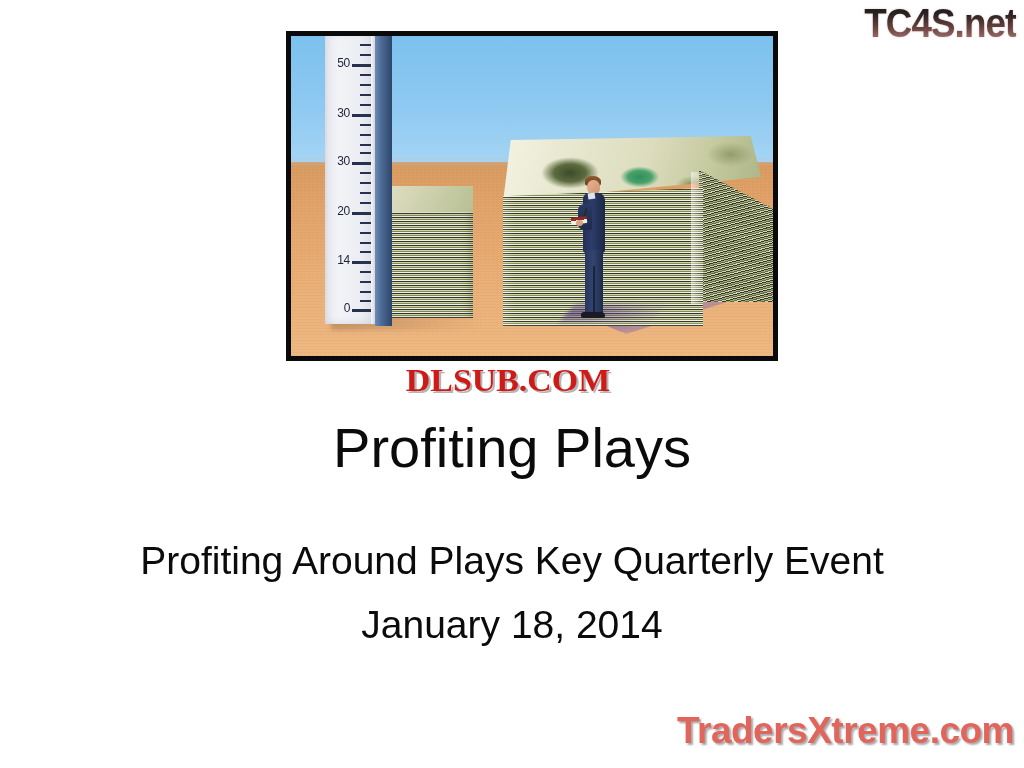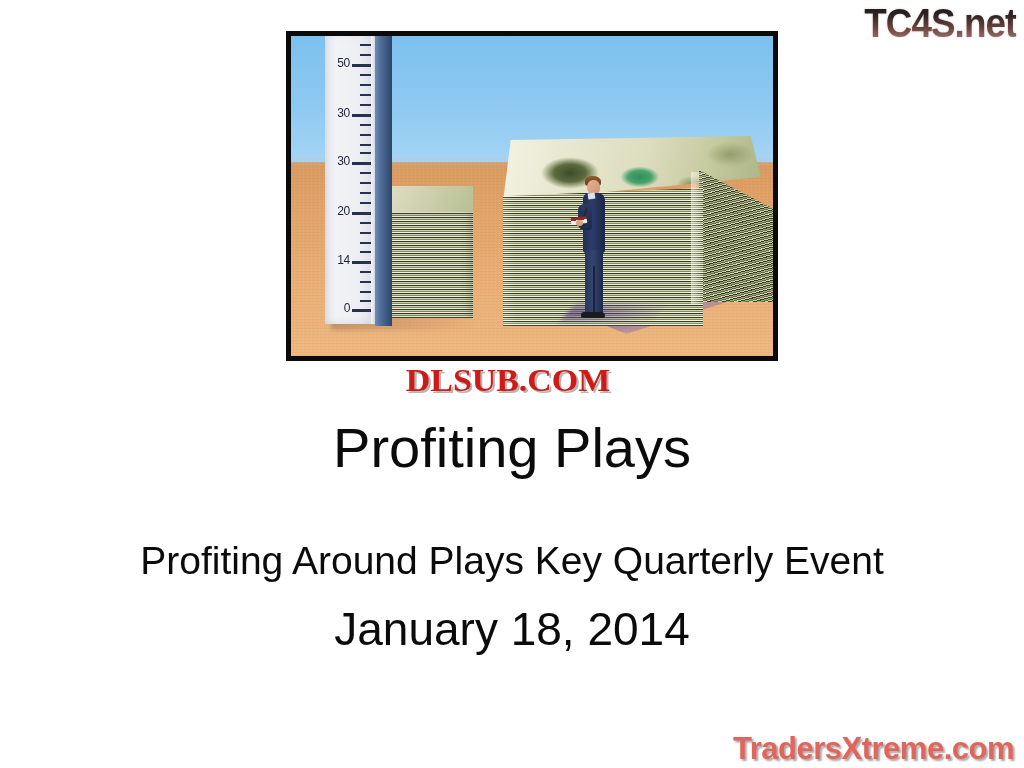--- a/index.html
+++ b/index.html
@@ -400,34 +400,34 @@
     color: #0b0b0b;
     line-height: 1.1;
   }
   #slide-date {
     position: absolute;
     left: 0;
     top: 604px;
     width: 1024px;
     text-align: center;
     font-family: "Liberation Sans", sans-serif;
-    font-size: 46px;
+    font-size: 39px;
     font-weight: normal;
     color: #0b0b0b;
     line-height: 1.1;
   }
 
   
   #tradersxtreme-watermark {
     position: absolute;
     right: 10px;
-    bottom: 4px;
+    bottom: 19px;
     font-family: "Liberation Sans", sans-serif;
     font-weight: bold;
-    font-size: 31px;
+    font-size: 37px;
     letter-spacing: -0.5px;
     color: #e2655c;
     -webkit-text-stroke: 1.4px #ffffff;
     paint-order: stroke fill;
     text-shadow:
       2px 2px 2px rgba(110,110,110,0.6),
       -1px -1px 0 #ffffff,
       1px -1px 0 #ffffff,
       -1px 1px 0 #ffffff,
       1px 1px 0 #ffffff;

